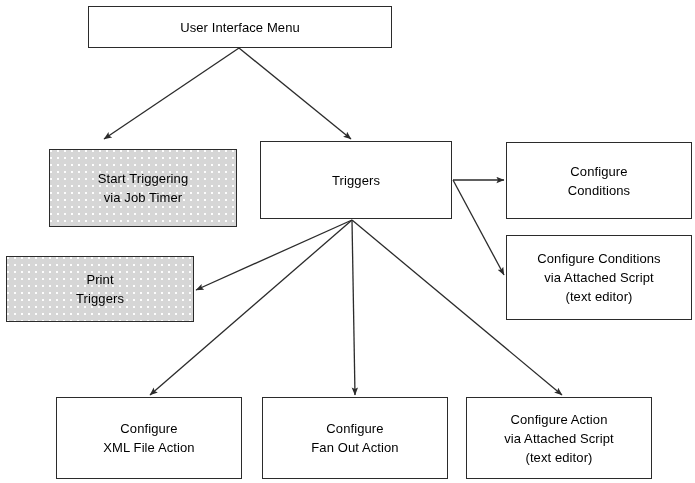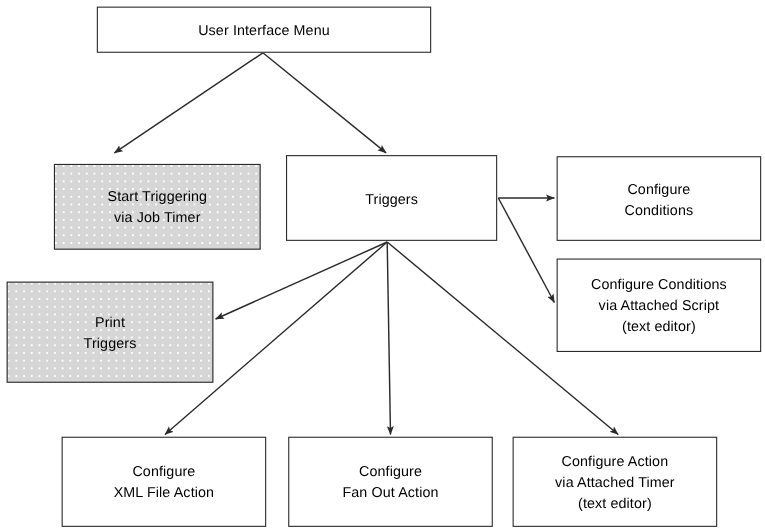--- a/index.html
+++ b/index.html
@@ -85,31 +85,31 @@
       </div>
       <div class="node" style="left: 506px; top: 142px; width: 186px; height: 77px;">
         <span class="label">Configure
 Conditions</span>
       </div>
       <div class="node" style="left: 506px; top: 235px; width: 186px; height: 85px;">
         <span class="label">Configure Conditions
 via Attached Script
 (text editor)</span>
       </div>
-      <div class="node shaded" style="left: 6px; top: 256px; width: 188px; height: 92px;">
+      <div class="node shaded" style="left: 6px; top: 256px; width: 188px; height: 66px;">
         <span class="label">Print
 Triggers</span>
       </div>
       <div class="node" style="left: 56px; top: 397px; width: 186px; height: 82px;">
         <span class="label">Configure
 XML File Action</span>
       </div>
       <div class="node" style="left: 262px; top: 397px; width: 186px; height: 82px;">
         <span class="label">Configure
 Fan Out Action</span>
       </div>
       <div class="node" style="left: 466px; top: 397px; width: 186px; height: 82px;">
         <span class="label">Configure Action
-via Attached Timer
+via Attached Script
 (text editor)</span>
       </div>
     </div>
 </div>
 
 </body></html>

